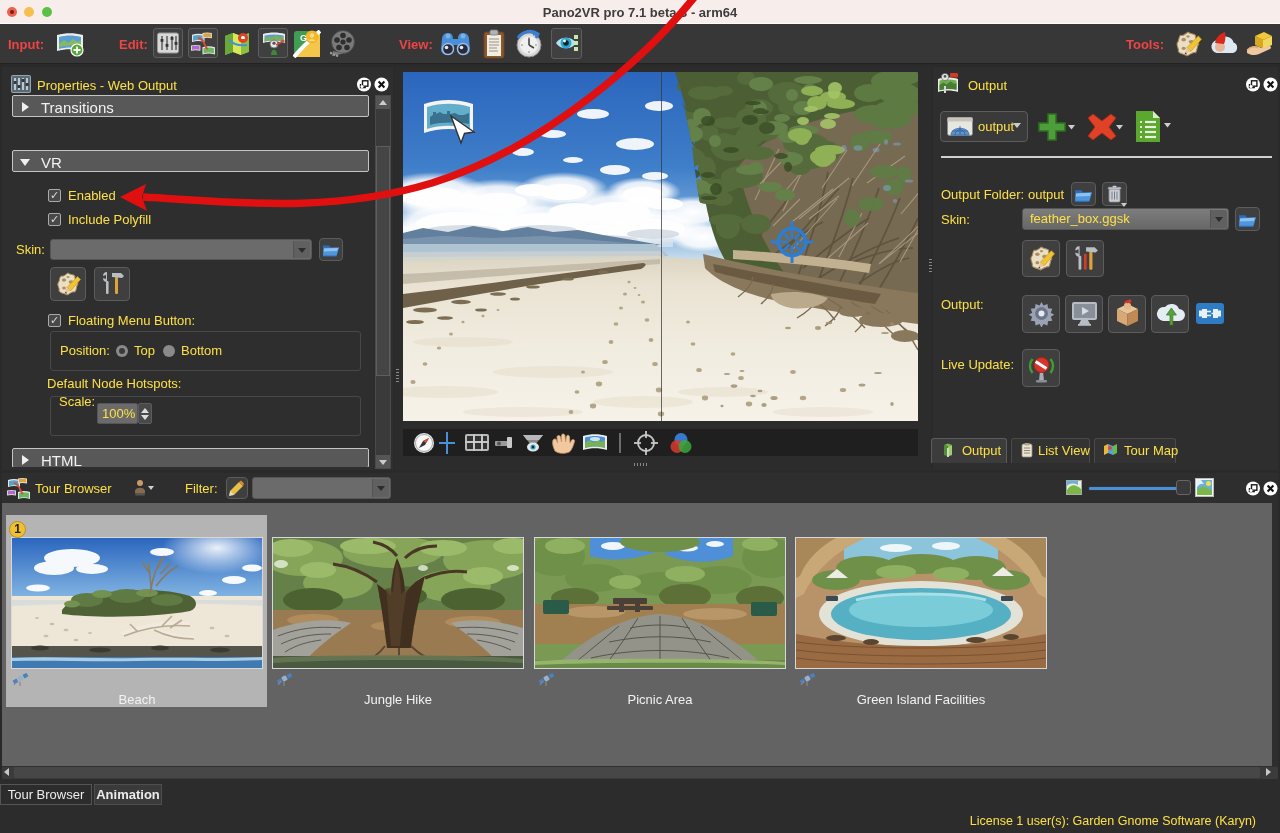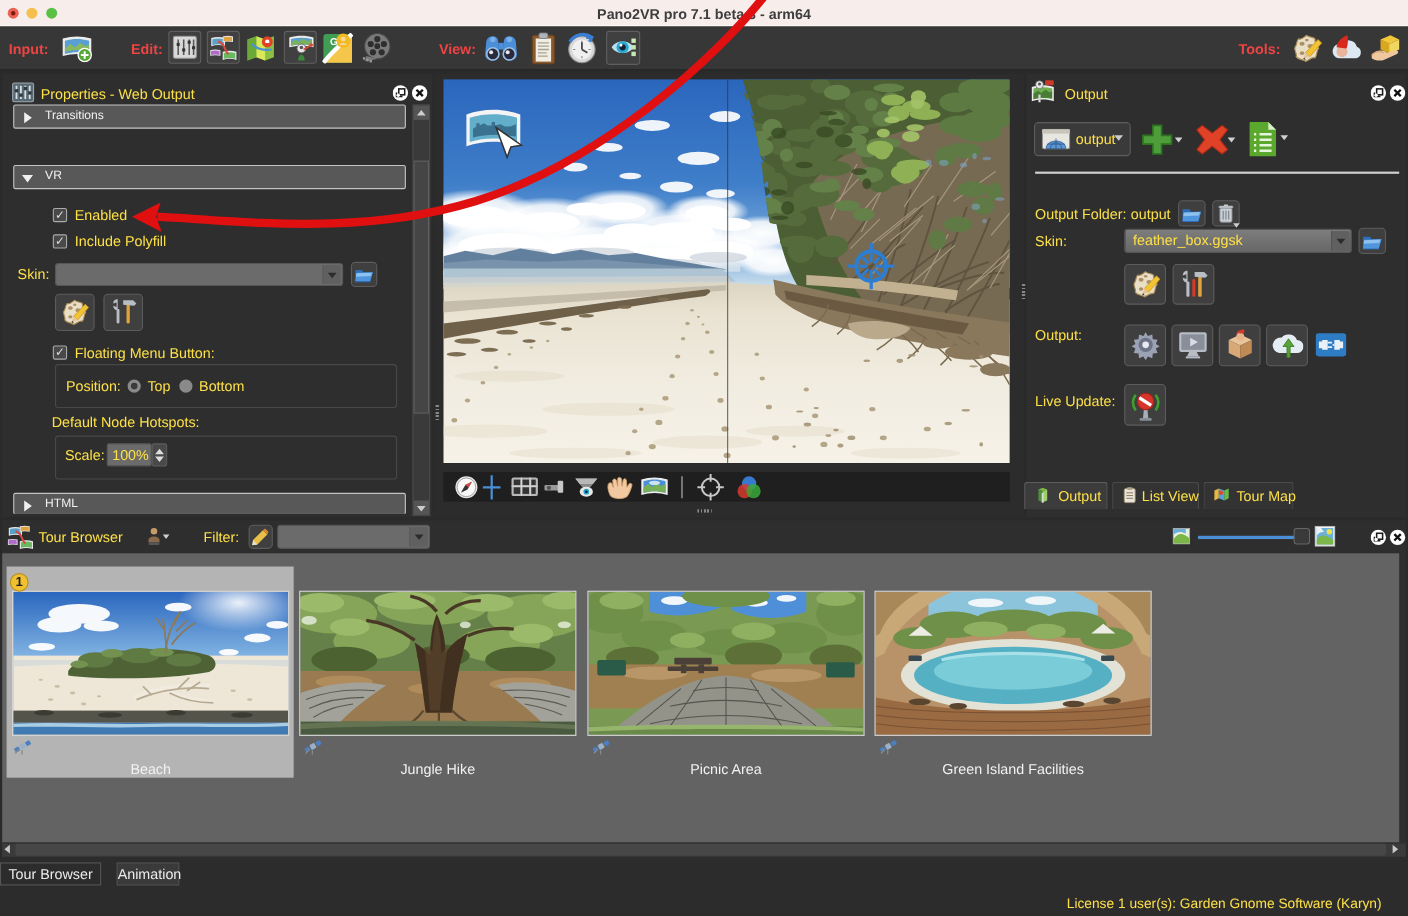--- a/index.html
+++ b/index.html
@@ -3,21 +3,21 @@
 <meta charset="utf-8">
 <style>
 * { margin:0; padding:0; box-sizing:border-box; }
 html,body { width:1280px; height:833px; overflow:hidden; background:#2a2a2a;
   font-family:"Liberation Sans", sans-serif; }
 #stage { position:relative; width:1280px; height:833px; background:#2a2a2a; }
 .abs { position:absolute; }
 .lbl { position:absolute; font-size:13px; color:#fde047; white-space:nowrap; }
 .blu { color:#ef4444; font-weight:bold; }
 .sect { position:absolute; left:12px; width:357px; height:22px; background:#585858;
-  border:1px solid #c4c4c4; border-radius:2px; color:#f2f2f2; font-size:11px; }
+  border:1px solid #c4c4c4; border-radius:2px; color:#f2f2f2; font-size:15px; }
 .sect .stxt { position:absolute; left:28px; top:3px; }
 .tri-r { position:absolute; left:9px; top:6px; width:0; height:0;
   border-top:5px solid transparent; border-bottom:5px solid transparent; border-left:7px solid #f0f0f0; }
 .tri-d { position:absolute; left:7px; top:8px; width:0; height:0;
   border-left:5px solid transparent; border-right:5px solid transparent; border-top:7px solid #f0f0f0; }
 .cb { position:absolute; width:13px; height:13px; background:#494949;
   border:1px solid #aaa; border-radius:2px; }
 .cb:after { content:"✓"; position:absolute; left:1px; top:-1px; color:#ddd; font-size:11px; }
 .drop { position:absolute; background:#6b6b6b; border:1px solid #565656; border-radius:3px; }
 .droparrow { position:absolute; right:1px; top:1px; bottom:1px; width:17px;
@@ -307,21 +307,21 @@
 <div class="cb" style="left:48px;top:314px;"></div>
 <div class="lbl" style="left:68px;top:313px;">Floating Menu Button:</div>
 <div class="groupbox" style="left:50px;top:331px;width:311px;height:40px;"></div>
 <div class="lbl" style="left:60px;top:343px;">Position:</div>
 <div class="radio on" style="left:116px;top:345px;"></div>
 <div class="lbl" style="left:134px;top:343px;">Top</div>
 <div class="radio" style="left:163px;top:345px;"></div>
 <div class="lbl" style="left:181px;top:343px;">Bottom</div>
 <div class="lbl" style="left:47px;top:376px;">Default Node Hotspots:</div>
 <div class="groupbox" style="left:50px;top:396px;width:311px;height:40px;"></div>
-<div class="lbl" style="left:59px;top:406px;">Scale:</div>
+<div class="lbl" style="left:59px;top:394px;">Scale:</div>
 <div class="abs" style="left:97px;top:403px;width:41px;height:21px;background:#6b6b6b;border:1px solid #565656;border-radius:2px;"></div>
 <div class="lbl" style="left:102px;top:406px;">100%</div>
 <div class="abs" style="left:138px;top:403px;width:14px;height:21px;background:#494949;border:1px solid #5c5c5c;border-radius:2px;"></div>
 <div class="abs" style="left:141px;top:408px;width:0;height:0;border-left:4px solid transparent;border-right:4px solid transparent;border-bottom:5px solid #ddd;"></div>
 <div class="abs" style="left:141px;top:415px;width:0;height:0;border-left:4px solid transparent;border-right:4px solid transparent;border-top:5px solid #ddd;"></div>
 <div class="sect" style="top:448px;height:20px;">
       <div class="tri-r"></div>
       <div class="stxt">HTML</div>
     </div>
 <div class="abs" style="left:2px;top:467px;width:391px;height:3px;background:#2e2e2e;"></div>
@@ -1353,21 +1353,21 @@
 <div class="thumblabel" style="left:796px;">Green Island Facilities</div>
 </div>
 
 <div class="abs" style="left:2px;top:766px;width:1276px;height:13px;background:#3b3b3b;border-top:1px solid #303030;"></div>
 <div class="abs" style="left:4px;top:768px;width:0;height:0;border-top:4.5px solid transparent;border-bottom:4.5px solid transparent;border-right:5px solid #c8c8c8;"></div>
 <div class="abs" style="left:1266px;top:768px;width:0;height:0;border-top:4.5px solid transparent;border-bottom:4.5px solid transparent;border-left:5px solid #c8c8c8;"></div>
 <div class="abs" style="left:14px;top:767px;width:1246px;height:11px;background:#474747;border-radius:2px;"></div>
 
 <div class="abs" style="left:0;top:779px;width:1280px;height:54px;background:#2c2c2c;"></div>
 <div class="btab" style="left:0px;width:92px;background:#2c2c2c;border-color:#555;">Tour Browser</div>
-<div class="btab" style="left:106px;width:57px;">Animation</div>
+<div class="btab" style="left:94px;width:68px;font-weight:bold;">Animation</div>
 <div class="lbl" style="right:24px;top:814px;font-size:12.5px;position:absolute;">License 1 user(s): Garden Gnome Software (Karyn)</div>
 
 <svg class="abs" style="left:0;top:0;z-index:50;pointer-events:none;" width="1280" height="833" viewBox="0 0 1280 833">
  <path d="M700,-10 C650,55 545,148 432,183 C330,214 232,202 143,197" stroke="#e01010" stroke-width="7.5" fill="none"></path>
  <path d="M120,197 L146,184 L142,197 L147,211 z" fill="#e01010"></path>
 </svg>
 
 </div>
 
 </body></html>

